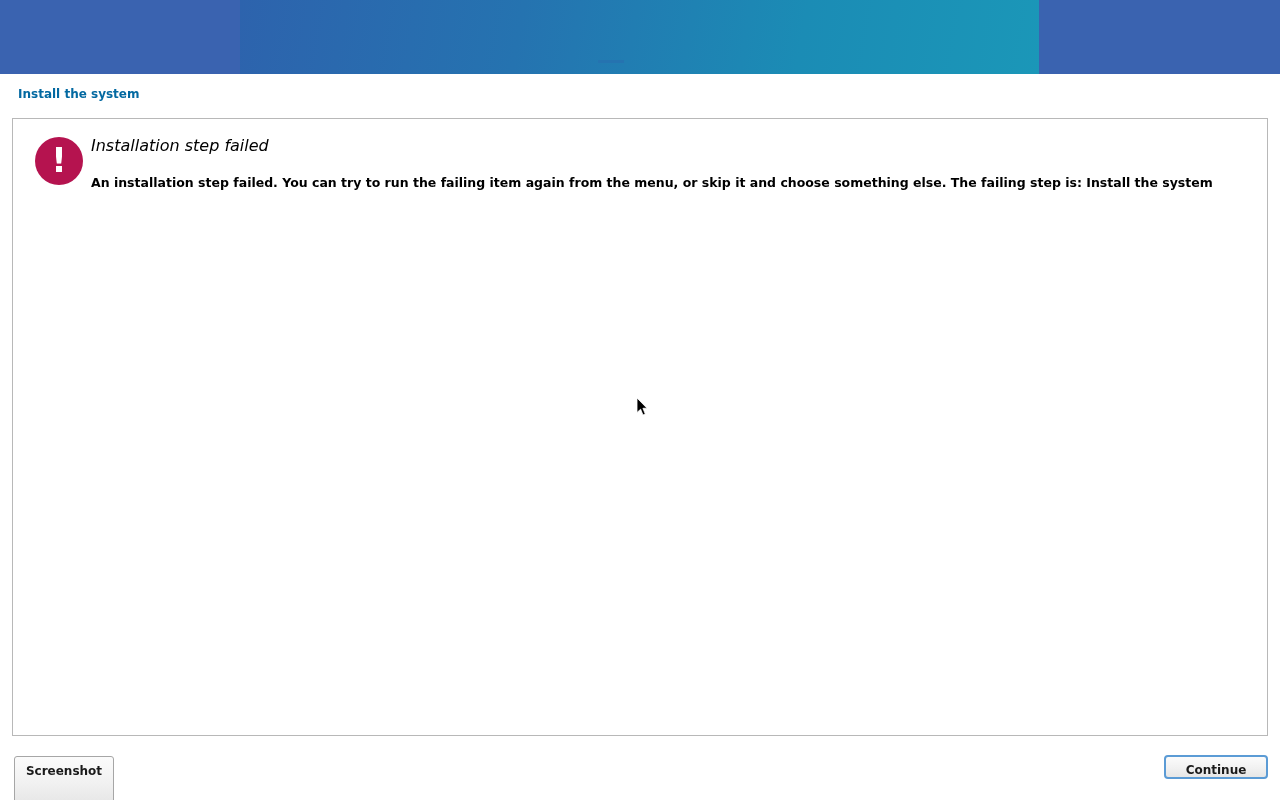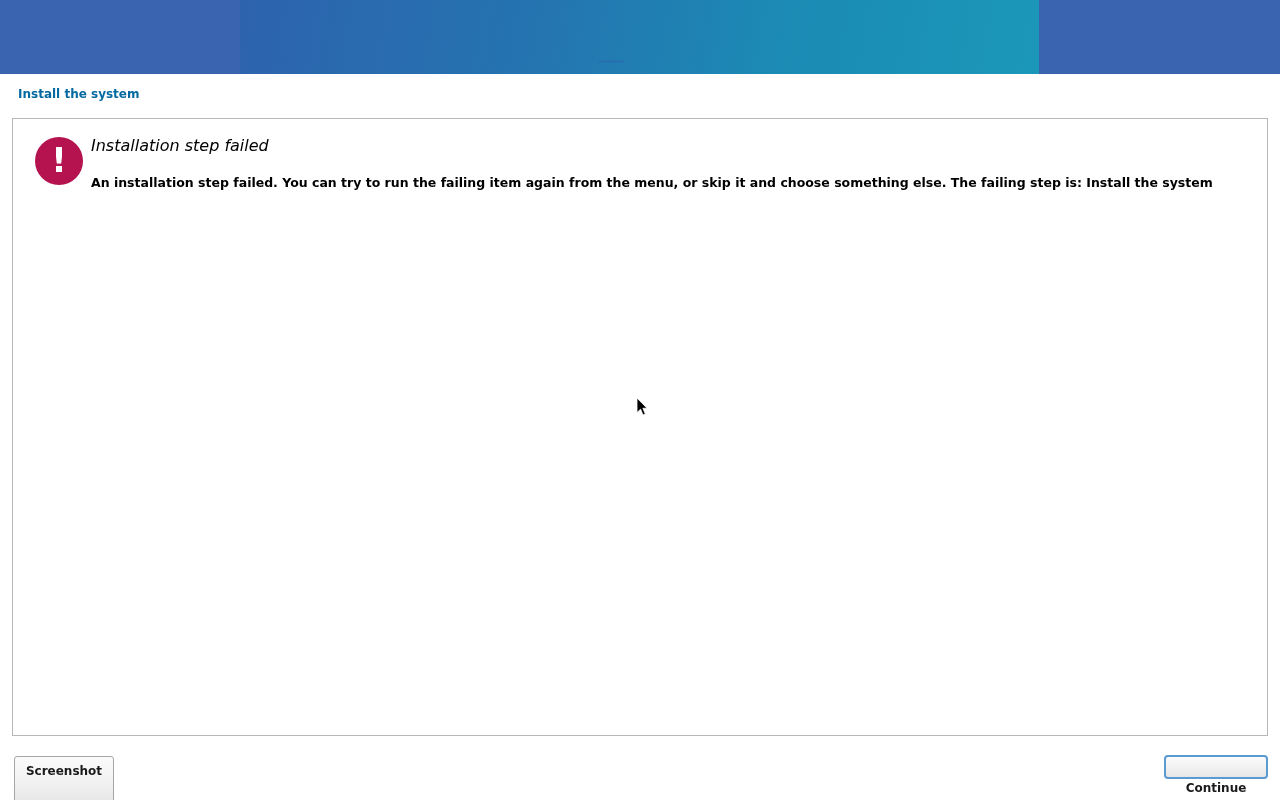--- a/index.html
+++ b/index.html
@@ -165,21 +165,21 @@
     line-height: 29px;
   }
   .btn-continue {
     left: 1164px;
     top: 755px;
     width: 104px;
     height: 24px;
     line-height: 26px;
     border: 2px solid #5b9bd5;
     border-radius: 4px;
-    padding-top: 18px;
+    padding-top: 0;
   }
 
   
   .cursor {
     position: absolute;
     left: 636px;
     top: 398px;
     width: 12px;
     height: 18px;
     pointer-events: none;

